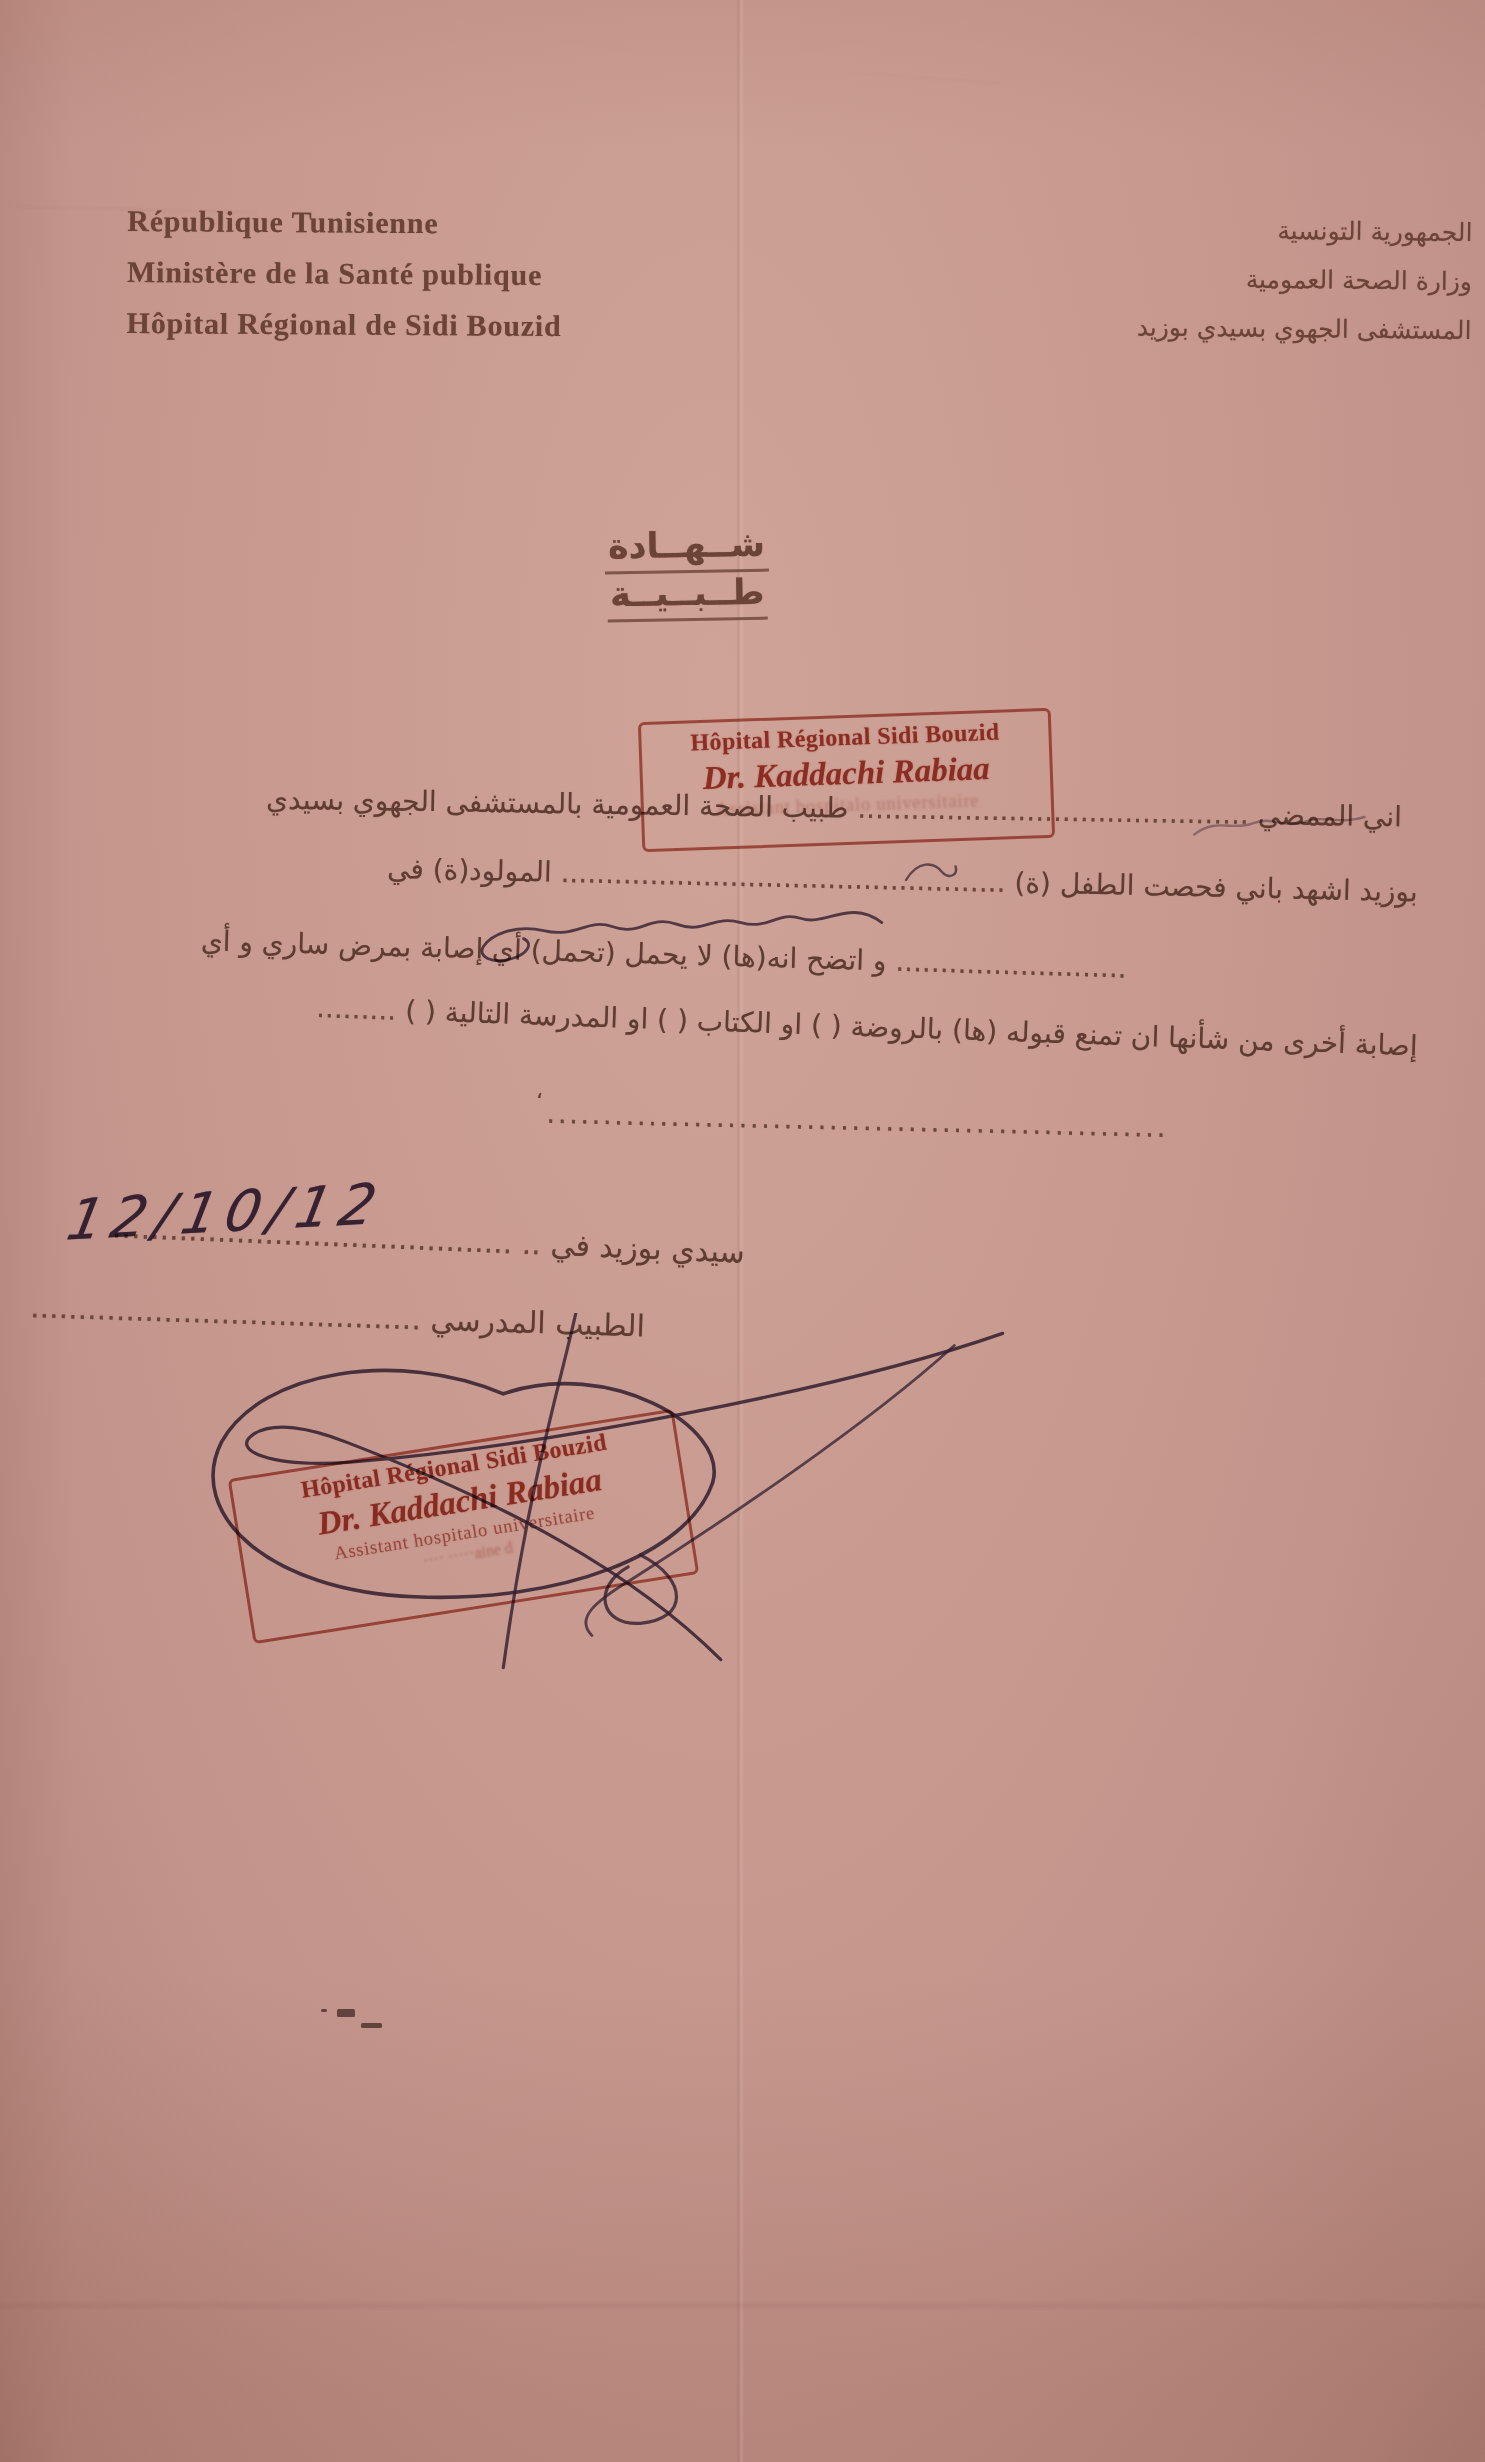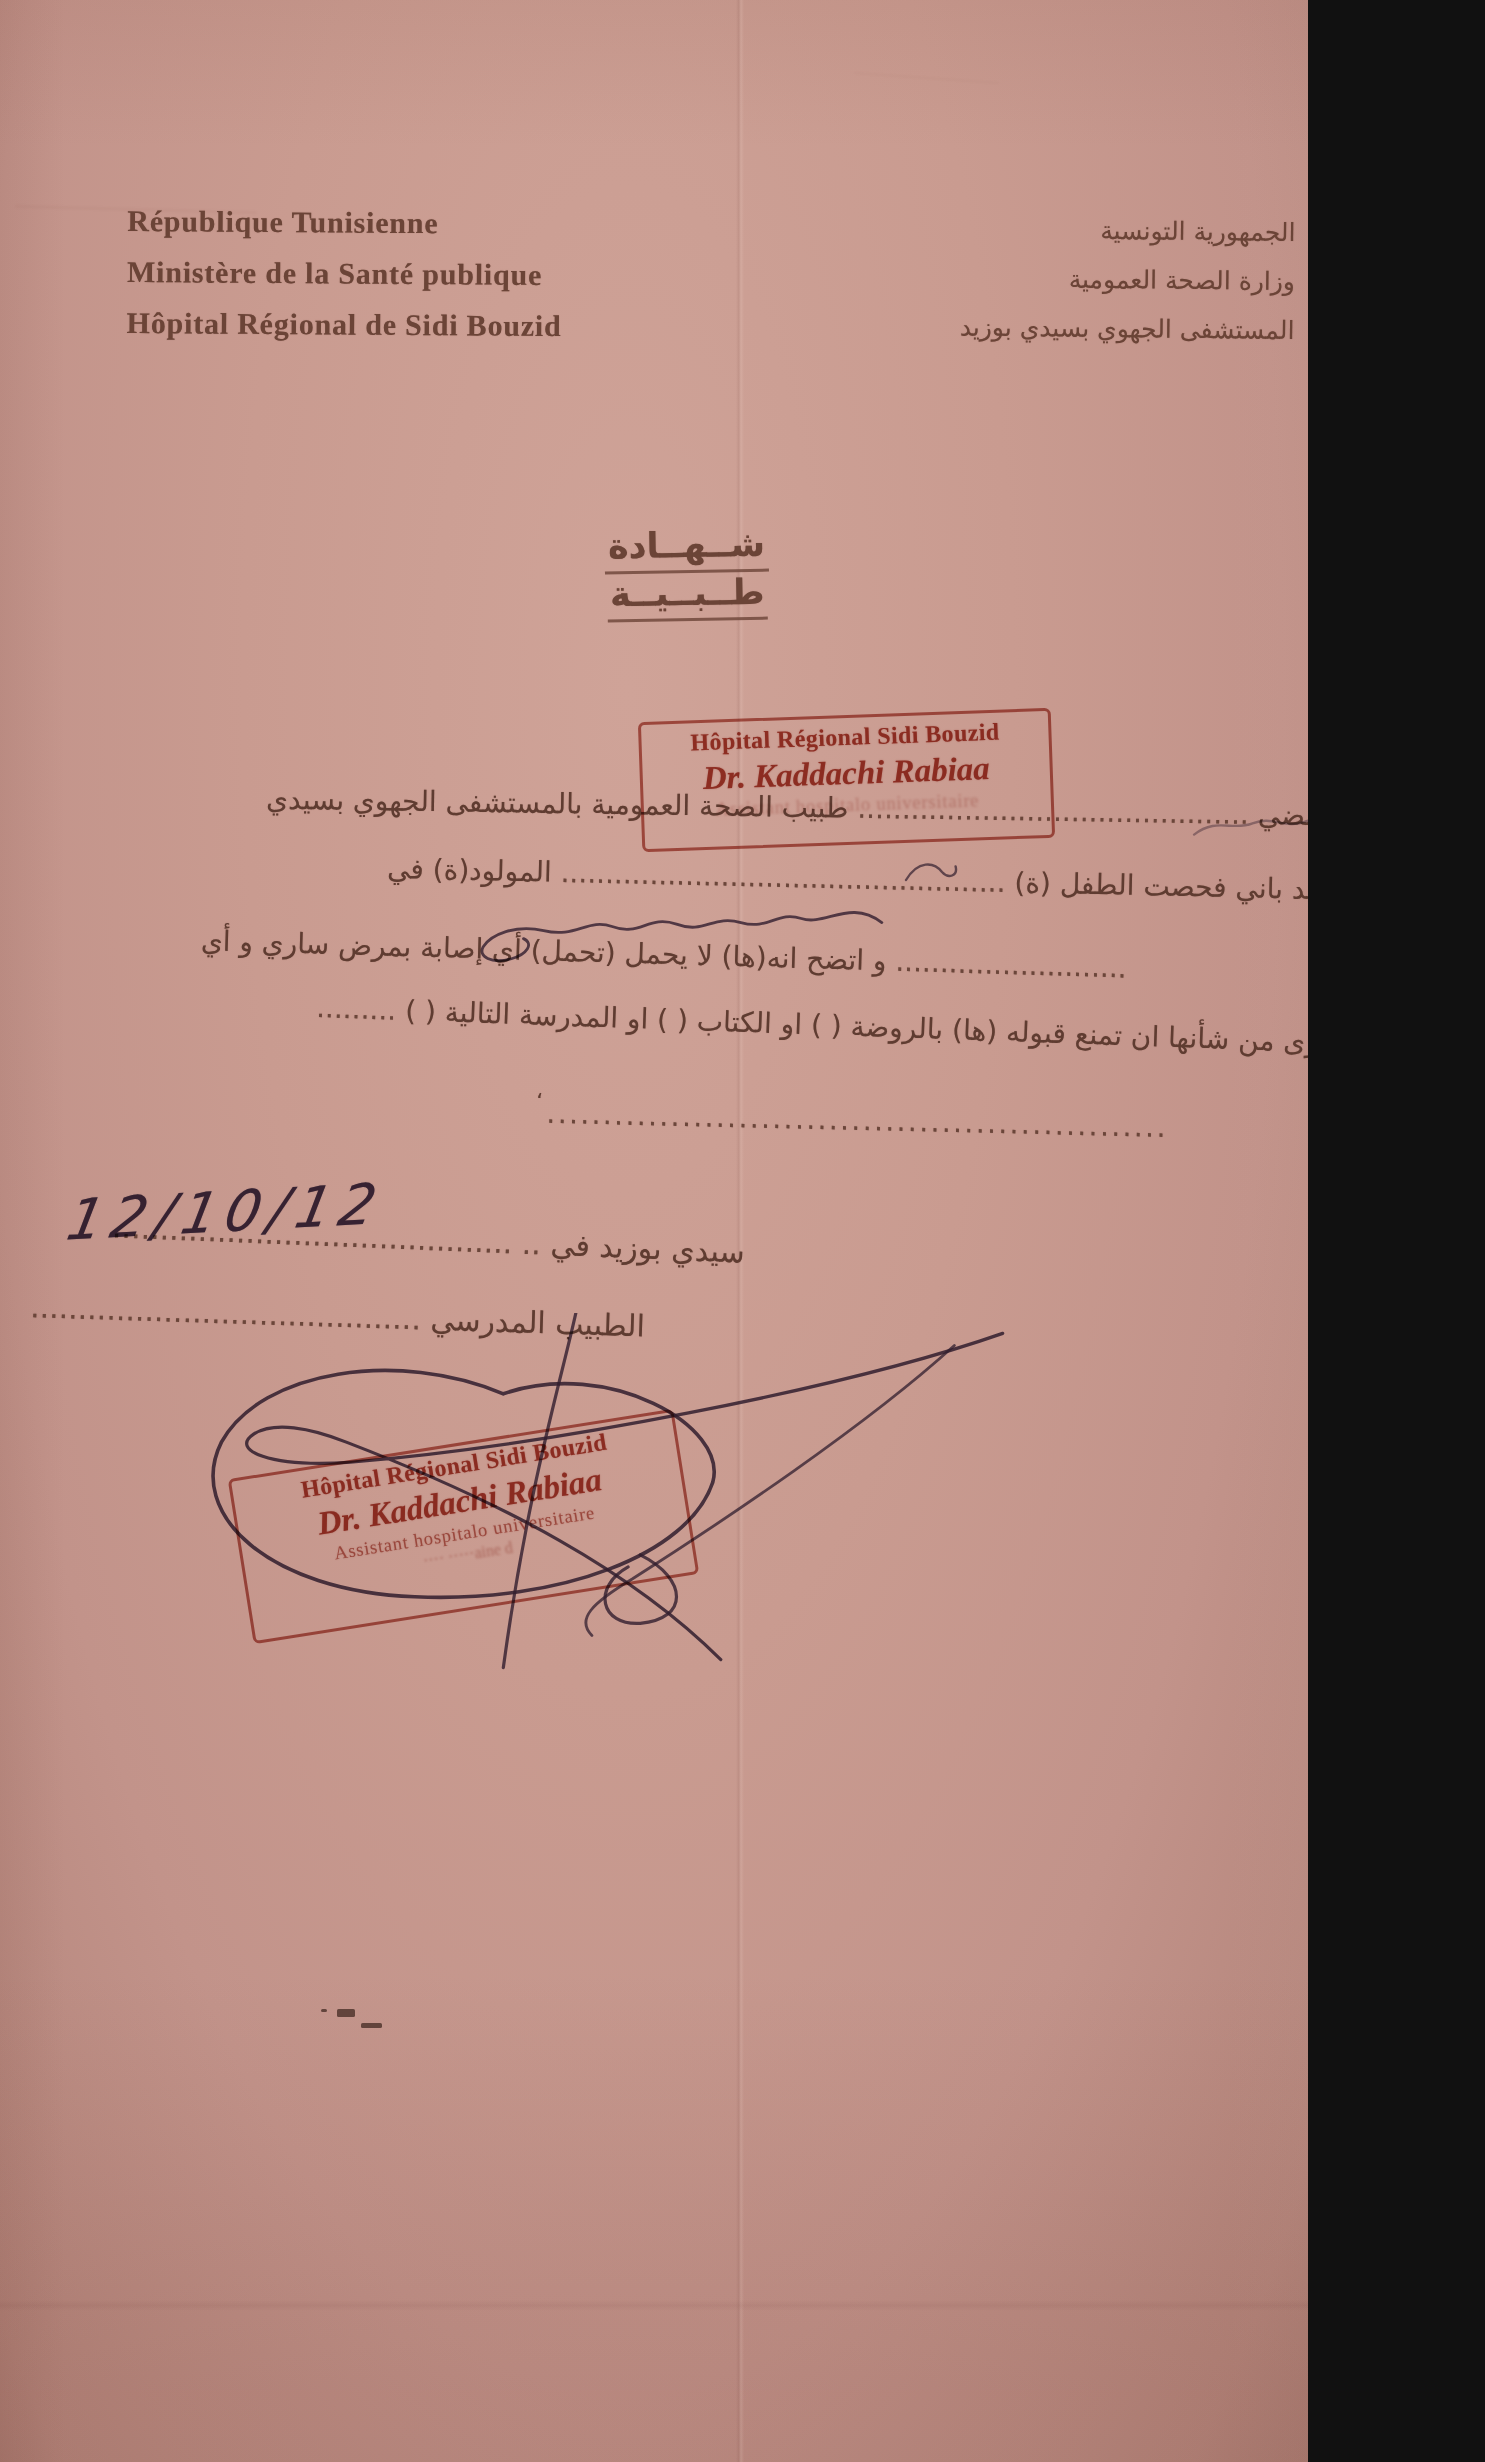--- a/index.html
+++ b/index.html
@@ -1,18 +1,18 @@
 <!DOCTYPE html>
 <html style="font-size:13px"><head>
 <meta charset="utf-8">
 <style>
   html,body{margin:0;padding:0;background:#111;}
   .photo{
     position:relative;
-    width:1308px;height:2462px;
+    width:1485px;height:2462px;
     overflow:hidden;
     font-family:"DejaVu Sans",sans-serif;
     background:
       linear-gradient(to bottom, rgba(140,85,72,.10) 0%, rgba(140,85,72,0) 6%, rgba(140,85,72,0) 80%, rgba(120,65,55,.14) 97%),
       linear-gradient(to right, rgba(110,60,50,.10) 0%, rgba(110,60,50,0) 5%, rgba(110,60,50,0) 94%, rgba(200,160,150,.10) 100%),
       radial-gradient(ellipse at 48% 28%, #cfa398 0%, #c99b90 40%, #c2938a 68%, #b4857b 92%, #a87a70 100%);
   }
   .abs{position:absolute;}
   .ink{color:#5f3c31;text-shadow:0 0 0.8px rgba(95,60,49,.45);}
   .rtl{direction:rtl;unicode-bidi:isolate;text-align:right;}

